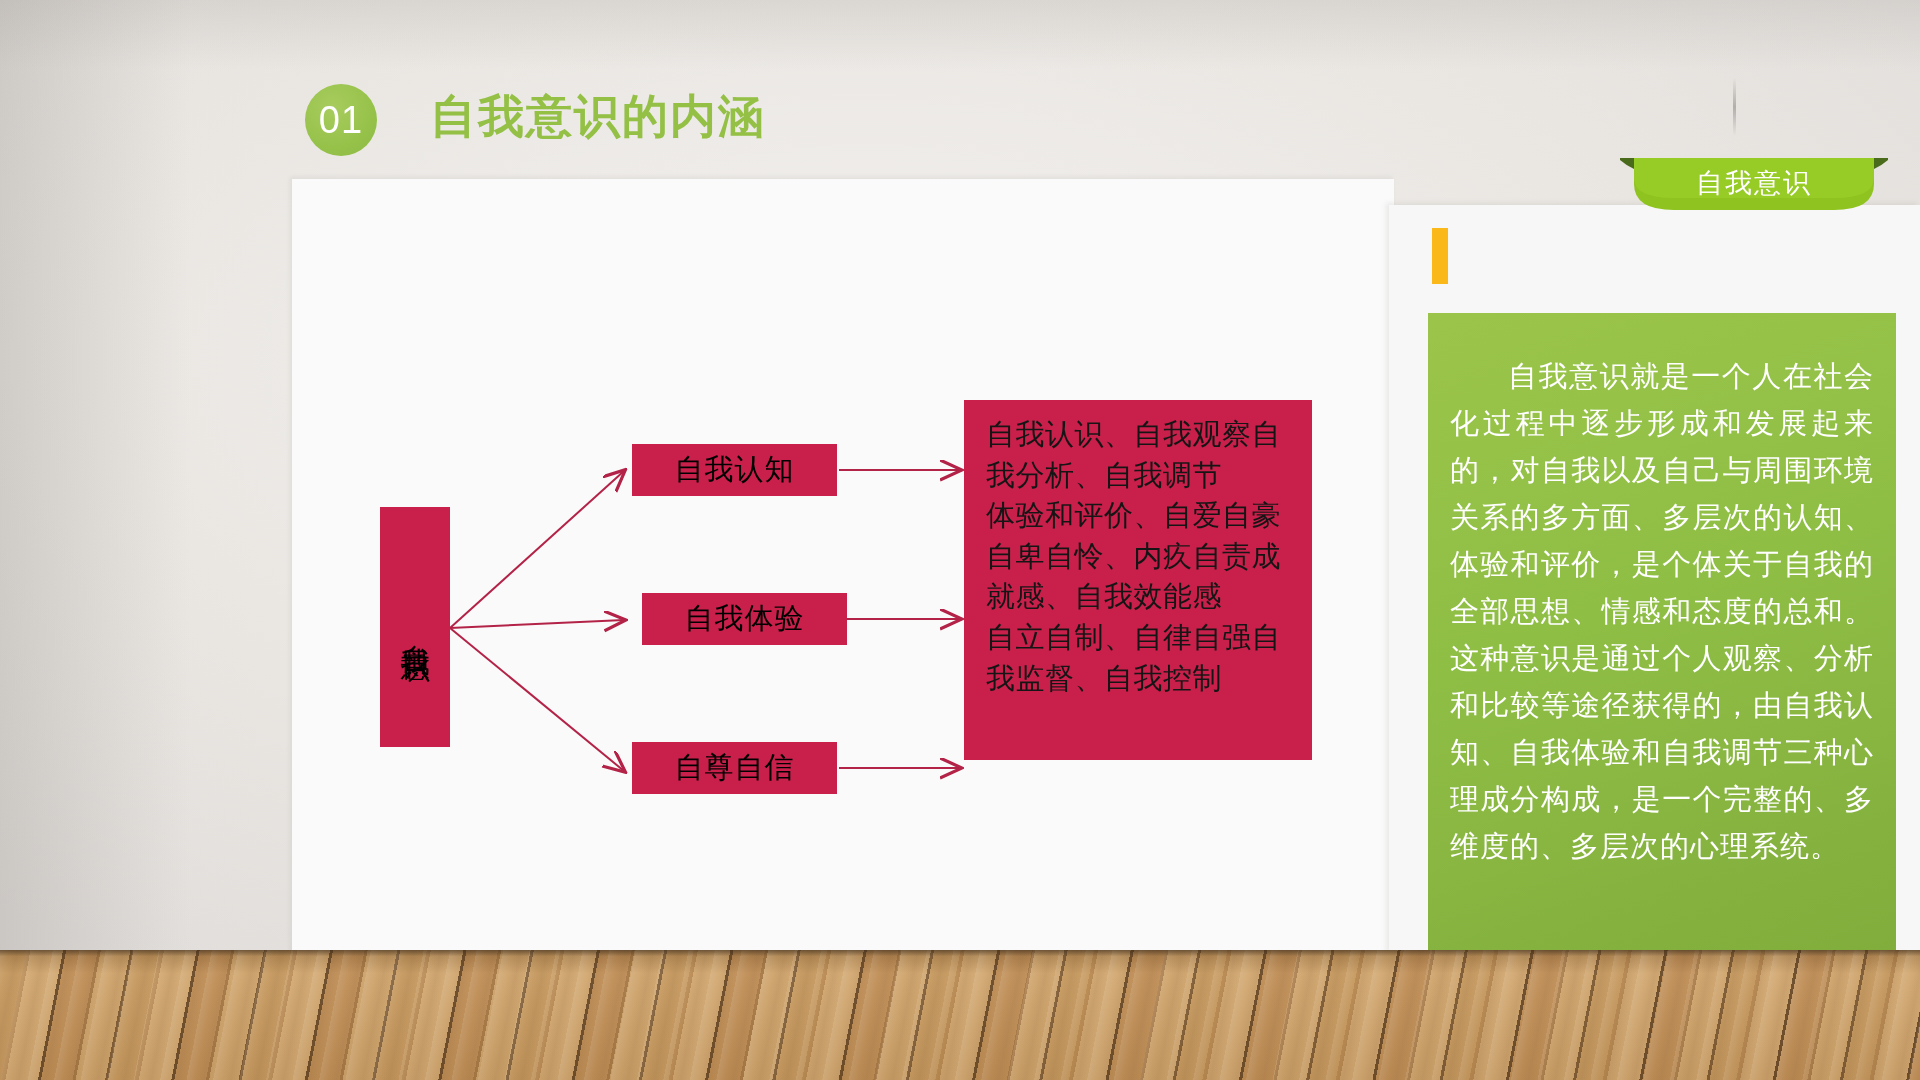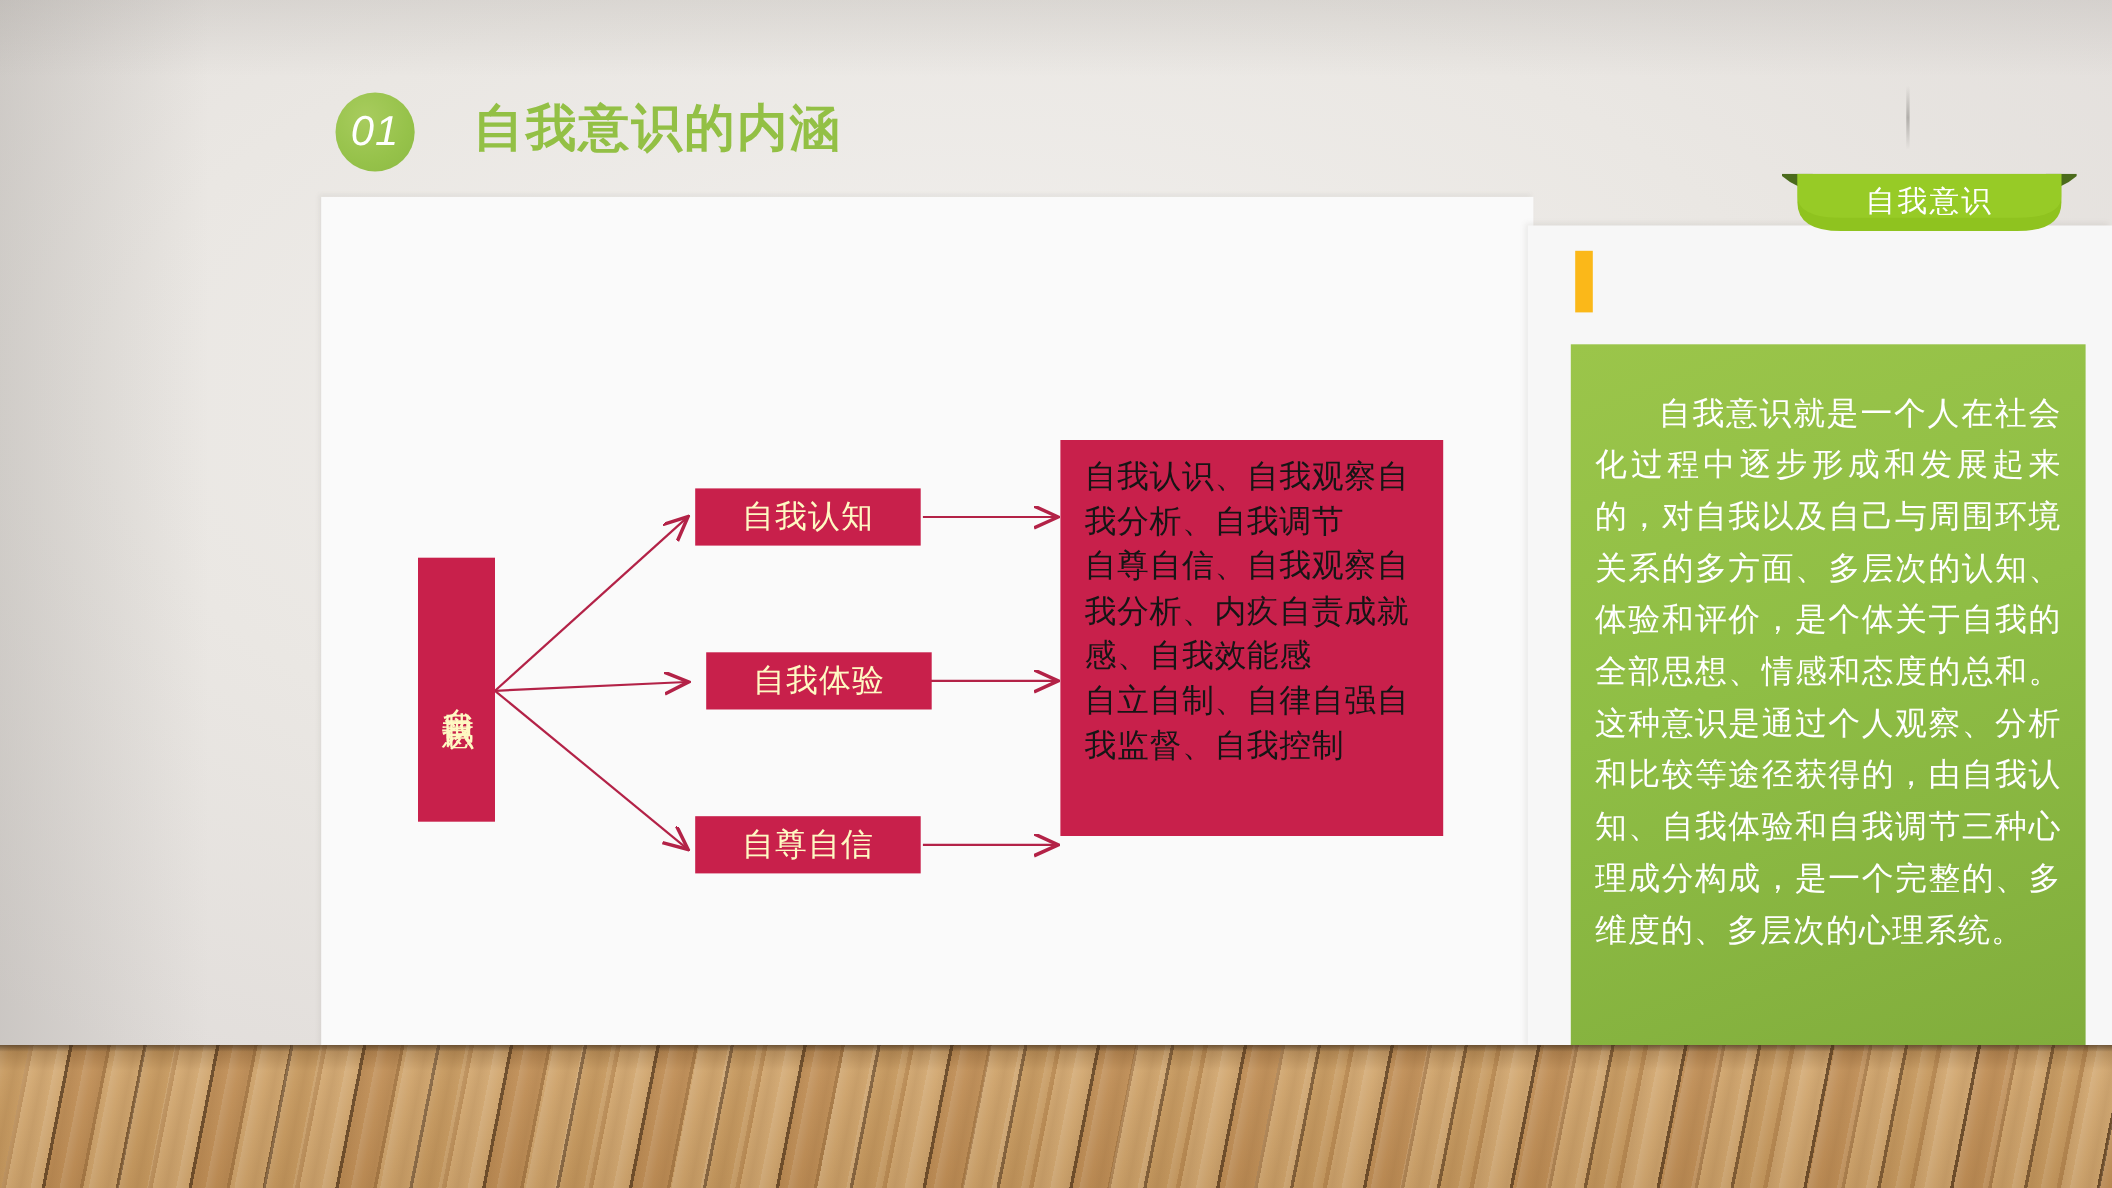--- a/index.html
+++ b/index.html
@@ -83,21 +83,20 @@
     position: absolute;
     left: 305px; top: 84px;
     width: 72px; height: 72px;
     border-radius: 50%;
     background: radial-gradient(circle at 38% 32%, #a8cc5e 0%, #96c24a 60%, #8cba43 100%);
     color: #ffffff;
     font-size: 38px;
     line-height: 72px;
     text-align: center;
     letter-spacing: 1px;
-    font-style: italic;
   }
   .header-title {
     position: absolute;
     left: 430px; top: 86px;
     font-size: 46px;
     font-weight: bold;
     color: #93c045;
     letter-spacing: 2px;
     white-space: nowrap;
   }
@@ -110,21 +109,21 @@
     background: #fafafa;
     box-shadow: -2px -2px 4px rgba(120,115,110,0.10);
   }
 
   
   .diagram { position: absolute; left: 0; top: 0; width: 100%; height: 100%; }
 
   .node {
     position: absolute;
     background: #c8204b;
-    color: #fef9c3;
+    color: #000000;
     display: flex;
     align-items: center;
     justify-content: center;
     box-sizing: border-box;
     font-size: 30px;
     letter-spacing: 1px;
   }
 
   .node-root {
     left: 88px; top: 328px;
@@ -251,21 +250,21 @@
       </svg>
 
       <div class="node node-root">自我意识</div>
 
       <div class="node node-branch node-b1">自我认知</div>
       <div class="node node-branch node-b2">自我体验</div>
       <div class="node node-branch node-b3">自尊自信</div>
 
       <div class="node-detail">
         <p>自我认识、自我观察自我分析、自我调节</p>
-        <p>自尊自信、自我观察自我分析、内疚自责成就感、自我效能感</p>
+        <p>体验和评价、自爱自豪自卑自怜、内疚自责成就感、自我效能感</p>
         <p>自立自制、自律自强自我监督、自我控制</p>
       </div>
 
     </div>
   </div>
 
   <div class="right-panel"></div>
 
   <div class="tab-ribbon">
     <svg width="268" height="55" viewBox="0 0 268 55">

